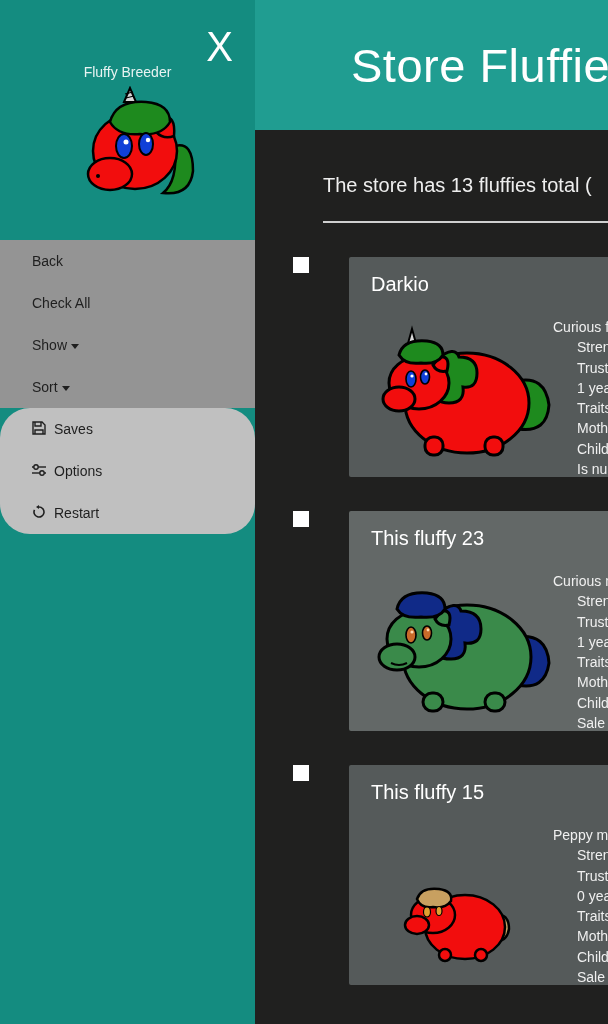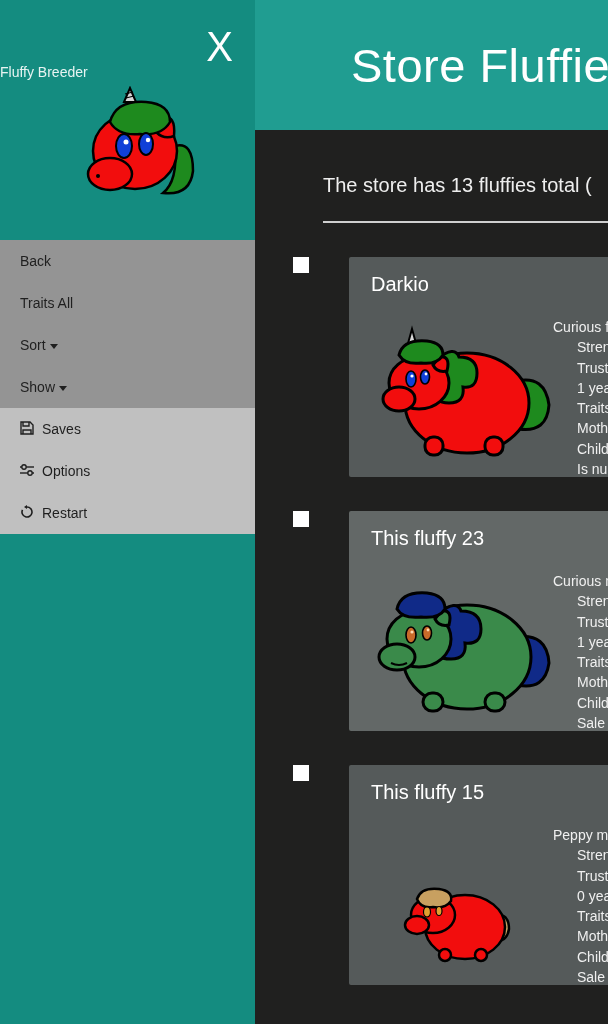--- a/index.html
+++ b/index.html
@@ -3,27 +3,27 @@
 <meta charset="utf-8">
 <style>
   * { box-sizing: border-box; margin: 0; padding: 0; }
   html, body { width: 608px; height: 1024px; overflow: hidden; font-family: "Segoe UI", "Helvetica Neue", Arial, sans-serif; background: #20201f; color: #e6e6e6; }
   .root { position: relative; width: 608px; height: 1024px; }
 
   
   .sidebar { position: absolute; left: 0; top: 0; width: 255px; height: 1024px; background: #148c80; }
   .sidebar-top { position: relative; height: 240px; }
   .close-x { position: absolute; top: 26px; right: 22px; color: #fff; font-size: 40px; font-weight: 400; line-height: 1; cursor: pointer; transform: scaleY(1.05); }
-  .brand { position: absolute; top: 64px; left: 0; right: 0; text-align: left; color: #e8f4f2; font-size: 14px; }
+  .brand { position: absolute; top: 64px; left: 0; right: 0; text-align: center; color: #e8f4f2; font-size: 14px; }
   .sidebar-avatar { position: absolute; top: 86px; left: 80px; width: 120px; height: 120px; }
 
   .nav { font-size: 14px; color: #1f1f1f; }
-  .nav a, .nav button { display: block; width: 100%; text-align: left; padding: 13px 20px; border: none; background: transparent; font: inherit; color: inherit; cursor: pointer; }
+  .nav a, .nav button { display: block; width: 100%; text-align: left; padding: 13px 32px; border: none; background: transparent; font: inherit; color: inherit; cursor: pointer; }
   .nav-group-a { background: #949494; }
-  .nav-group-b { background: #c0c0c0; }
+  .nav-group-b { background: #c0c0c0; border-radius: 30px; }
   .caret { display: inline-block; margin-left: 4px; width: 0; height: 0; border-left: 4px solid transparent; border-right: 4px solid transparent; border-top: 5px solid #1f1f1f; vertical-align: middle; }
   .nav .icon { display: inline-block; width: 16px; margin-right: 6px; vertical-align: -1px; }
 
   
   .main { position: absolute; left: 255px; top: 0; width: 800px; height: 1024px; }
   .header { height: 130px; background: #209d91; color: #fff; padding-left: 96px; padding-top: 38px; font-size: 47px; font-weight: 400; letter-spacing: 0.5px; white-space: nowrap; }
   .content { padding: 44px 0 0 68px; width: 800px; }
   .total-line { font-size: 20px; color: #eee; white-space: nowrap; }
   hr.divider { border: none; border-top: 2px solid #cfcfcf; margin: 24px 0 0 0; width: 700px; }
 
@@ -73,23 +73,23 @@
           <circle cx="68" cy="54" r="2.2" fill="#fff"></circle>
 
           <circle cx="18" cy="90" r="2" fill="#000"></circle>
         </svg>
       </div>
     </div>
 
     <div class="nav">
       <div class="nav-group-a">
         <button>Back</button>
-        <button>Traits All</button>
+        <button>Check All</button>
+        <button><span>Show</span><span class="caret"></span></button>
         <button><span>Sort</span><span class="caret"></span></button>
-        <button><span>Show</span><span class="caret"></span></button>
       </div>
       <div class="nav-group-b">
         <button>
           <span class="icon">
             <svg width="14" height="14" viewBox="0 0 14 14">
                 <path d="M1 1h9l3 3v9H1z M3 1v4h6V1 M3 13v-4h8v4" fill="none" stroke="#1f1f1f" stroke-width="1.4"></path>
               </svg>
           </span><span>Saves</span>
         </button>
         <button>

